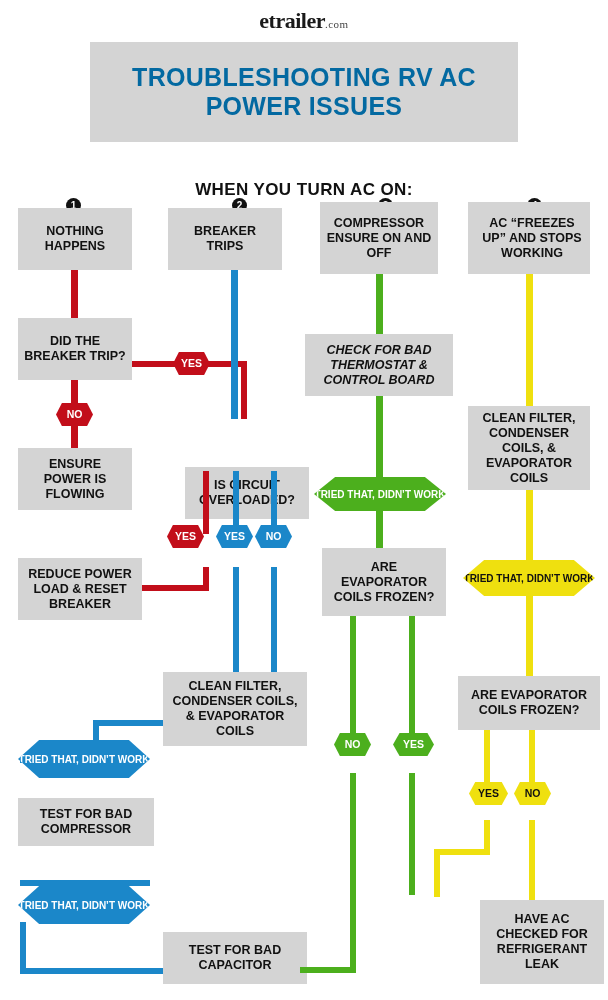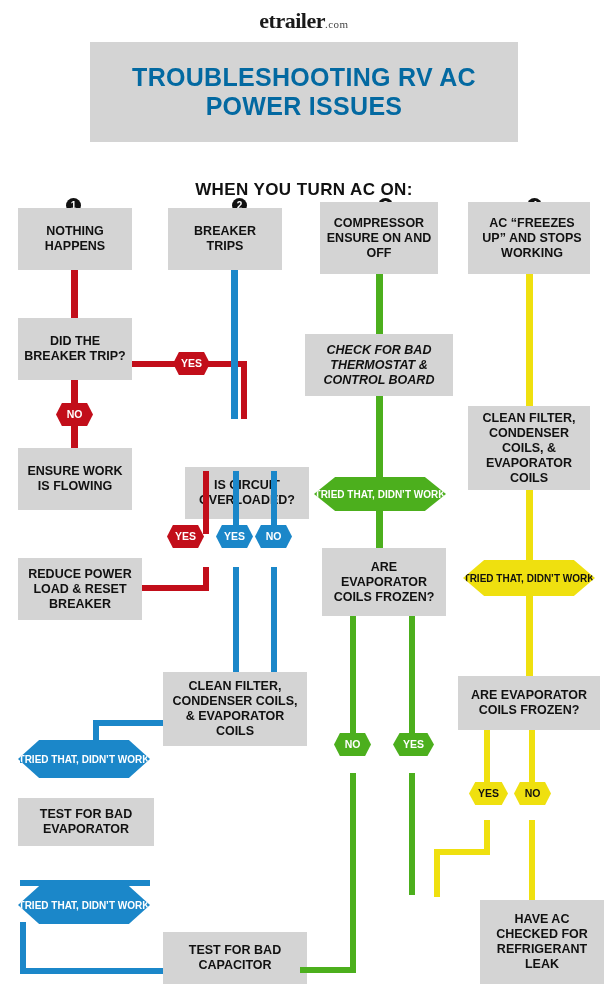--- a/index.html
+++ b/index.html
@@ -90,21 +90,21 @@
 
   <div class="ln" style="left:132px;top:361px;width:44px;height:6px;background:#c20e1a;"></div>
   <div class="ln" style="left:207px;top:361px;width:40px;height:6px;background:#c20e1a;"></div>
   <div class="ln" style="left:241px;top:361px;width:6px;height:58px;background:#c20e1a;"></div>
   <div class="hex small" style="left:173px;top:352px;width:37px;height:23px;background:#c20e1a;">YES</div>
 
   <div class="ln" style="left:71px;top:380px;width:7px;height:68px;background:#c20e1a;"></div>
   <div class="hex small" style="left:56px;top:403px;width:37px;height:23px;background:#c20e1a;">NO</div>
 
   <div class="box" style="left:18px;top:448px;width:114px;height:62px;">
-    <span>ENSURE WORK IS FLOWING</span>
+    <span>ENSURE POWER IS FLOWING</span>
   </div>
 
   <div class="box" style="left:185px;top:419px;width:124px;height:52px;margin-top:48px;">
     <span>IS CIRCUIT OVERLOADED?</span>
   </div>
 
   <div class="ln" style="left:203px;top:471px;width:6px;height:63px;background:#c20e1a;"></div>
   <div class="ln" style="left:203px;top:567px;width:6px;height:24px;background:#c20e1a;"></div>
   <div class="ln" style="left:132px;top:585px;width:77px;height:6px;background:#c20e1a;"></div>
   <div class="hex small" style="left:167px;top:525px;width:37px;height:23px;background:#c20e1a;">YES</div>
@@ -130,21 +130,21 @@
   <div class="box" style="left:163px;top:672px;width:144px;height:74px;">
     <span>CLEAN FILTER, CONDENSER COILS, &amp; EVAPORATOR COILS</span>
   </div>
 
   <div class="ln" style="left:93px;top:720px;width:70px;height:6px;background:#1b87c9;"></div>
   <div class="ln" style="left:93px;top:720px;width:6px;height:40px;background:#1b87c9;"></div>
   <div class="ln" style="left:20px;top:757px;width:79px;height:6px;background:#1b87c9;"></div>
   <div class="hex" style="left:18px;top:740px;width:132px;height:38px;background:#1b87c9;">TRIED THAT, DIDN’T WORK</div>
 
   <div class="box" style="left:18px;top:798px;width:136px;height:48px;">
-    <span>TEST FOR BAD EVAPORATOR</span>
+    <span>TEST FOR BAD COMPRESSOR</span>
   </div>
 
   <div class="ln" style="left:20px;top:880px;width:130px;height:6px;background:#1b87c9;"></div>
   <div class="hex" style="left:18px;top:886px;width:132px;height:38px;background:#1b87c9;">TRIED THAT, DIDN’T WORK</div>
   <div class="ln" style="left:20px;top:922px;width:6px;height:52px;background:#1b87c9;"></div>
   <div class="ln" style="left:20px;top:968px;width:150px;height:6px;background:#1b87c9;"></div>
 
   <div class="box" style="left:163px;top:932px;width:144px;height:52px;">
     <span>TEST FOR BAD CAPACITOR</span>
   </div>

